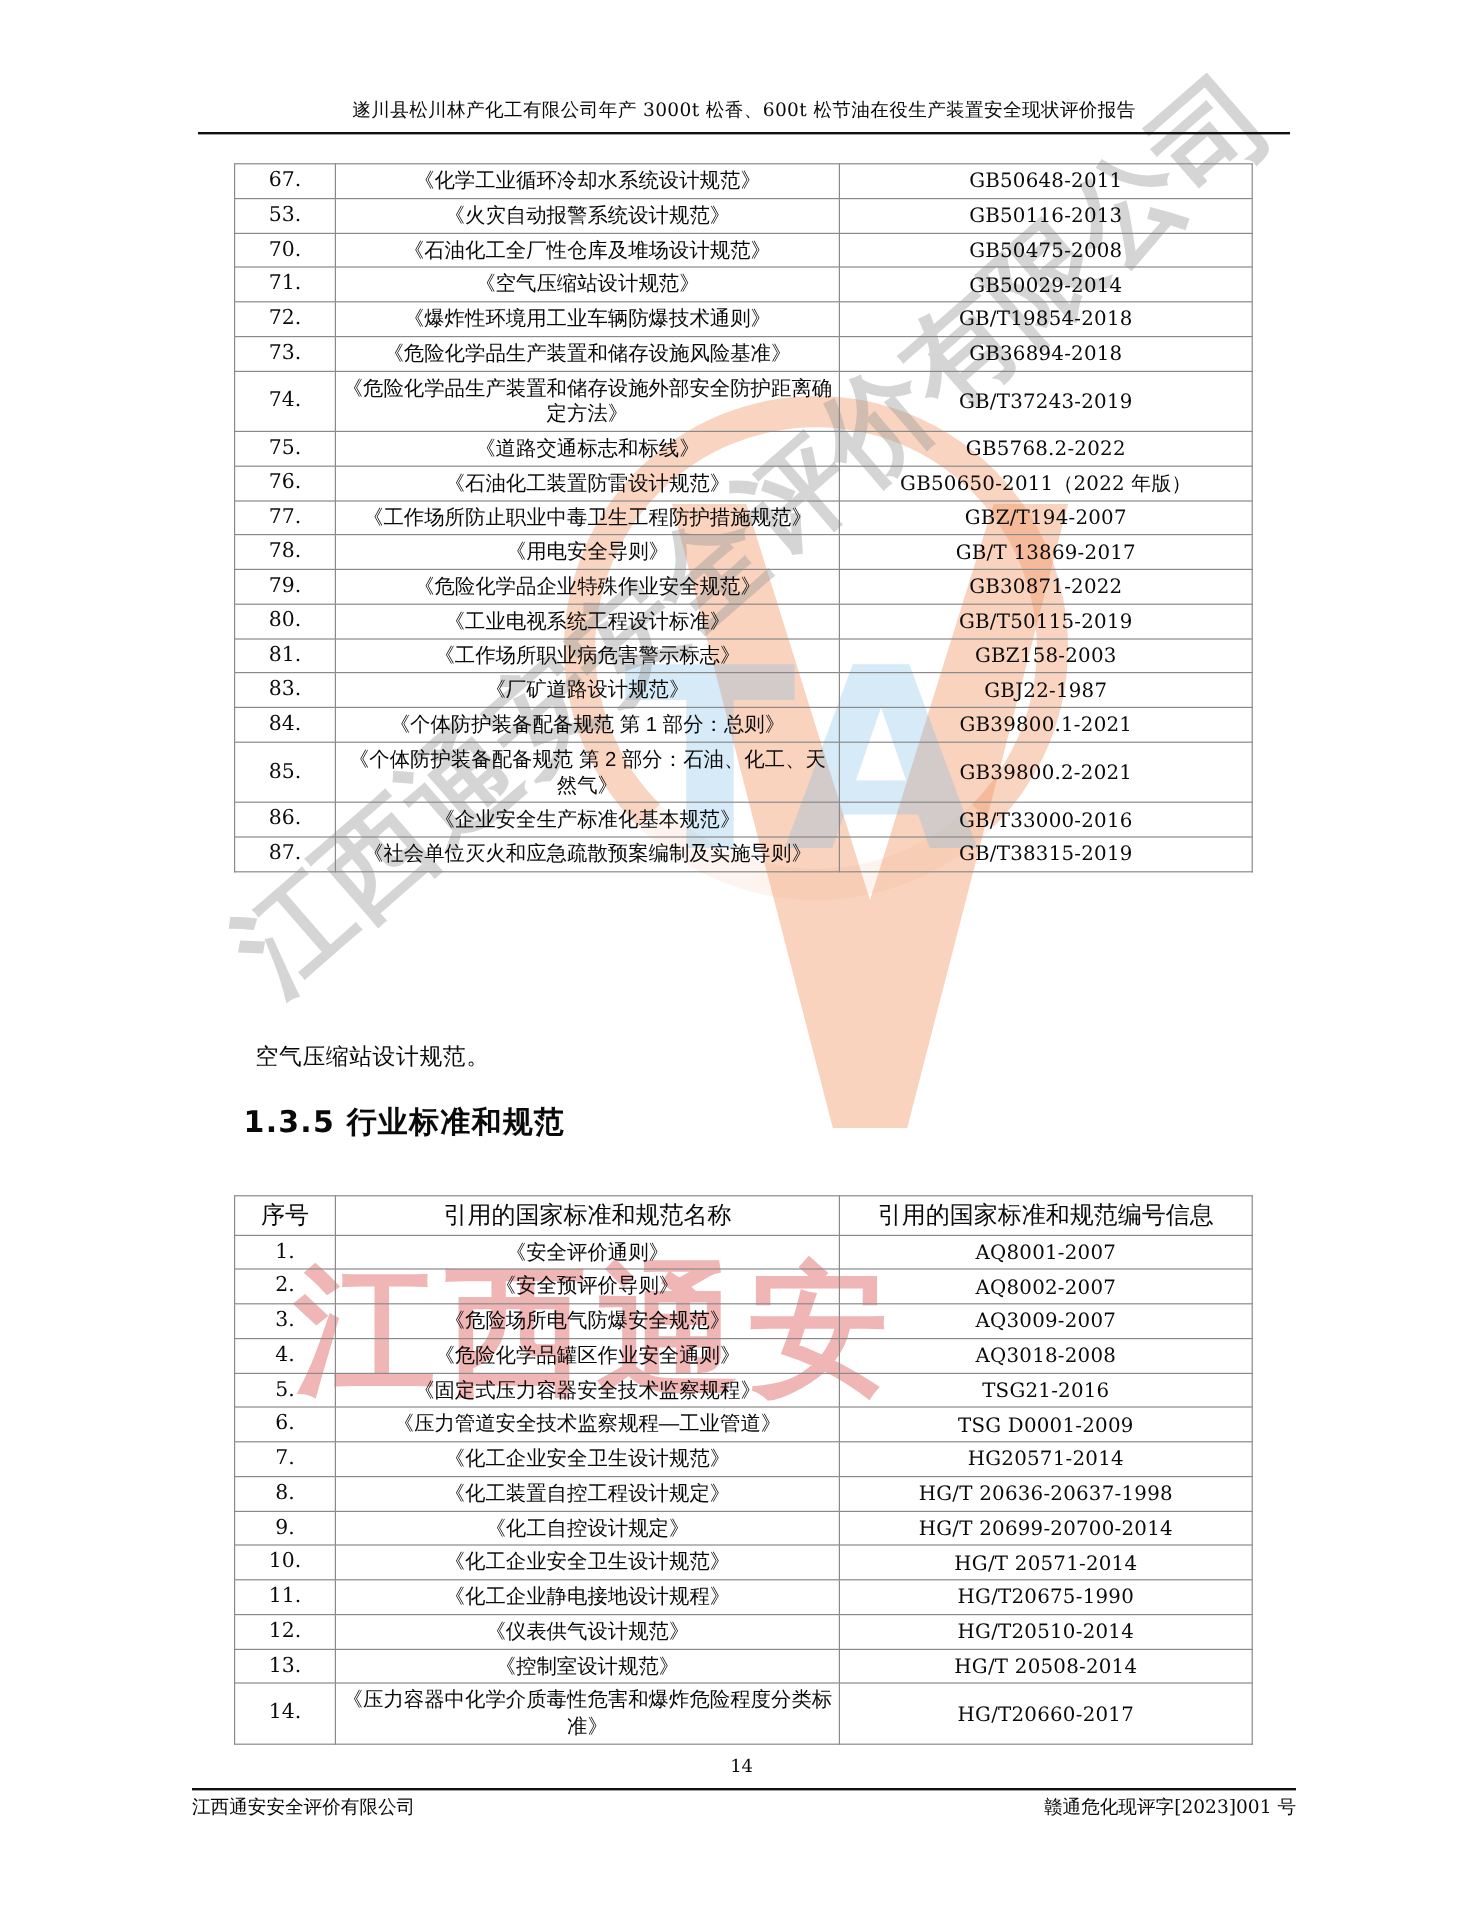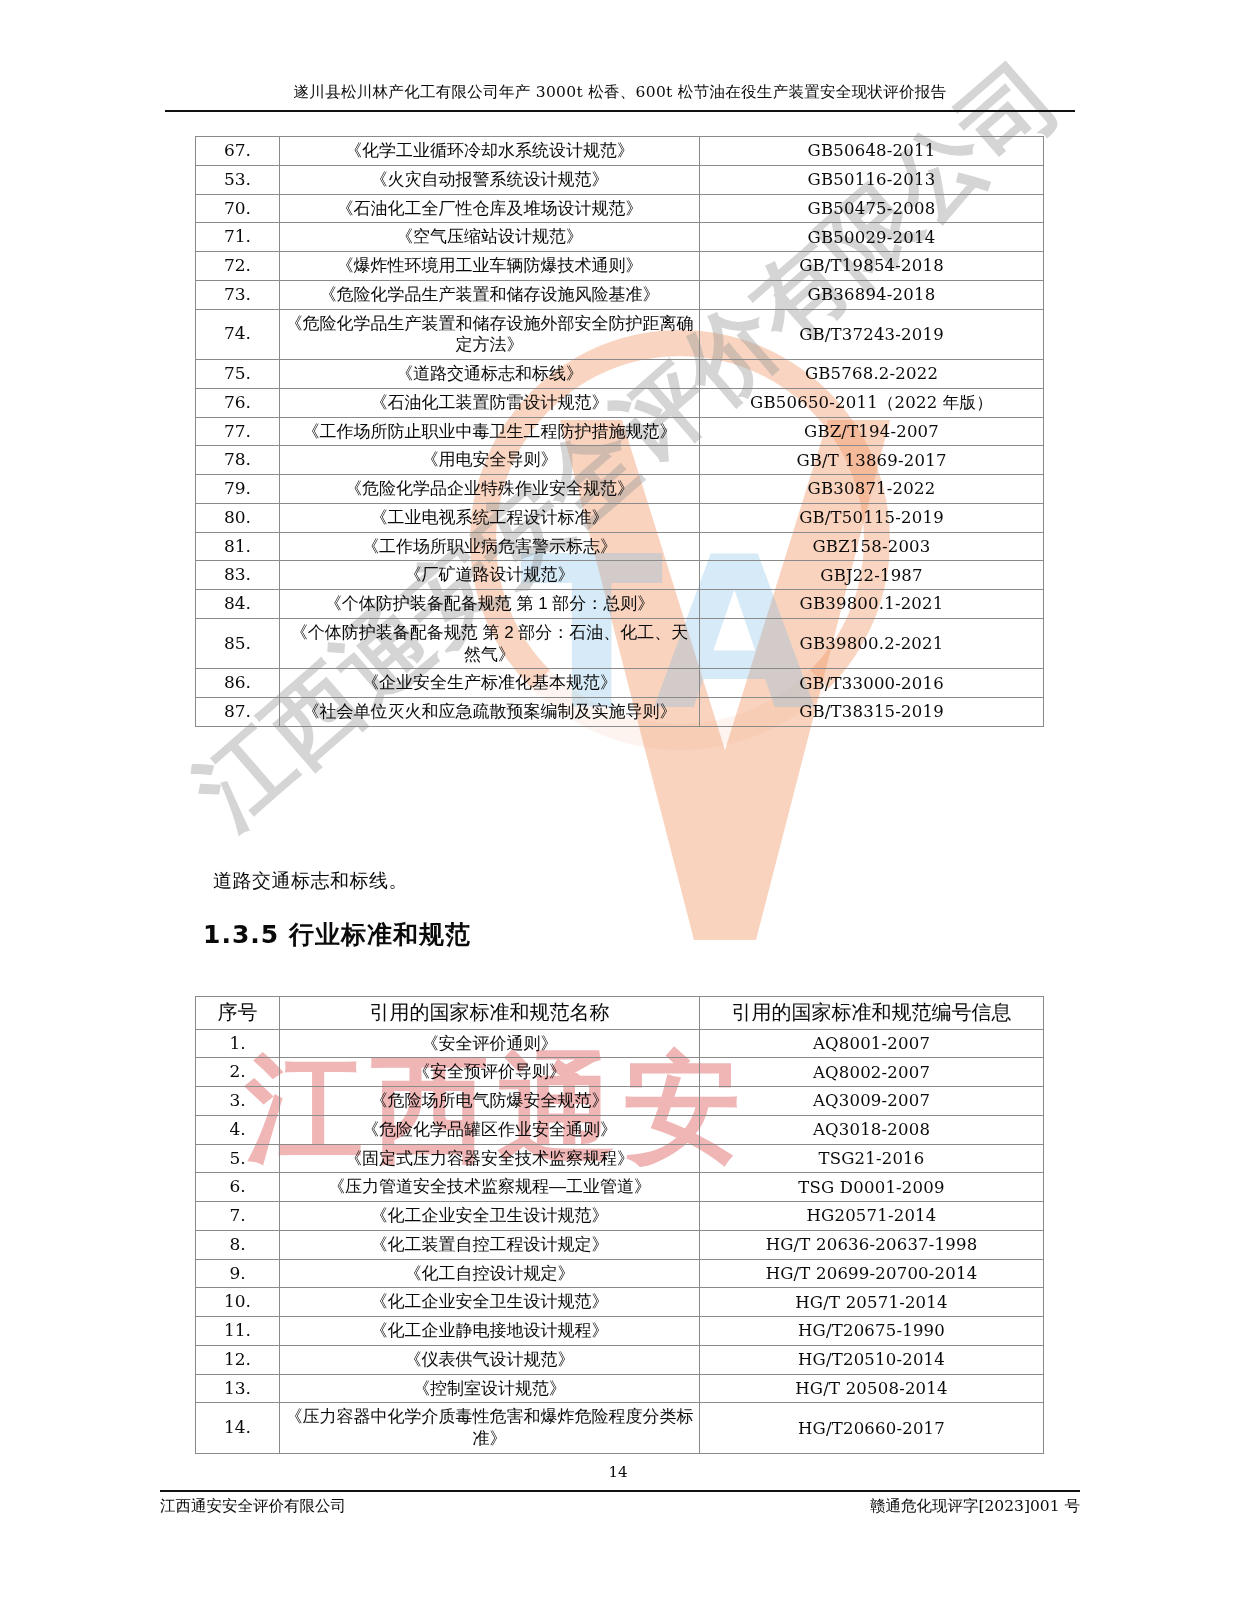--- a/index.html
+++ b/index.html
@@ -323,21 +323,21 @@
             <td class="cell-code">GB/T33000-2016</td>
           </tr>
           <tr>
             <td class="cell-no">87.</td>
             <td class="cell-name">《社会单位灭火和应急疏散预案编制及实施导则》</td>
             <td class="cell-code">GB/T38315-2019</td>
           </tr>
         </tbody>
     </table>
 
-    <div class="para-other">道路交通标志和标线。</div>
+    <div class="para-other">空气压缩站设计规范。</div>
 
     <div class="sec-heading">1.3.5 行业标准和规范</div>
 
     <table class="std-table" id="table-b">
       <colgroup>
         <col class="col-no">
           <col class="col-name">
           <col class="col-code">
       </colgroup>
       <thead>

